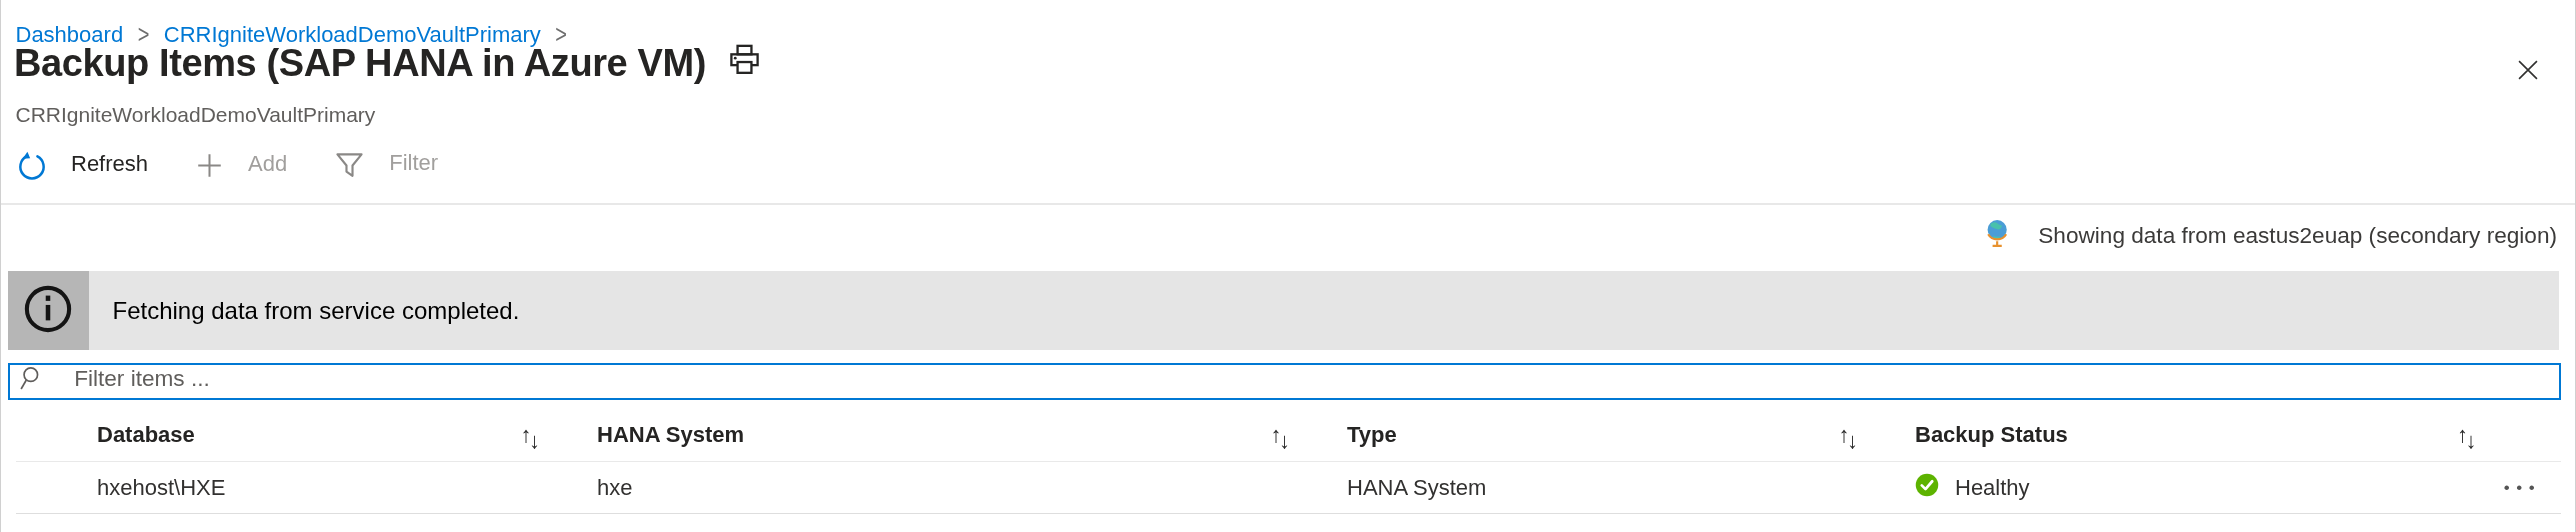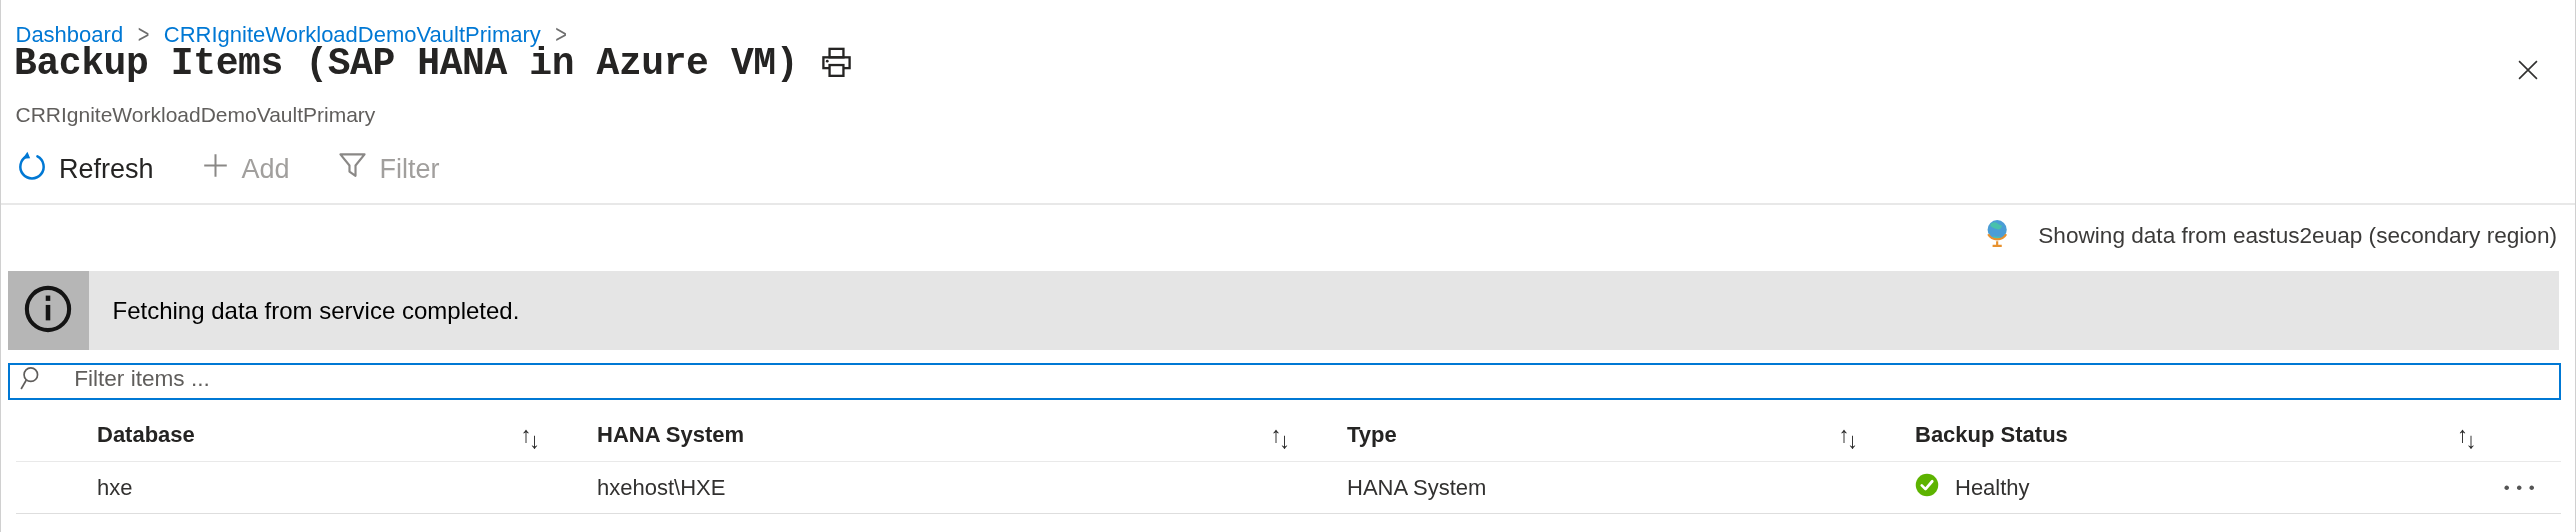--- a/index.html
+++ b/index.html
@@ -12,28 +12,28 @@
     background:#fff;
     font-family:"Liberation Sans","DejaVu Sans",sans-serif;
     overflow:hidden;
     color:#323130;
   }
   
   .breadcrumb{position:absolute;top:9.7px;left:14.5px;display:flex;align-items:center;gap:14.5px;font-size:22px;margin-top:12px;}
   .breadcrumb a{color:#0078d4;text-decoration:none;cursor:pointer;}
   .breadcrumb .sep{color:#6e6e6e;font-size:20px;transform:scaleY(1.25);}
   
-  .title-row{position:absolute;top:42px;left:13px;display:flex;align-items:flex-end;gap:20px;font-family:Liberation Mono, monospace;}
+  .title-row{position:absolute;top:42px;left:13px;display:flex;align-items:flex-start;gap:20px;}
   .title-row h1{margin:0;font-size:38px;font-weight:600;color:#252423;letter-spacing:-0.4px;}
   .icon-btn{background:none;border:none;padding:0;cursor:pointer;display:inline-flex;align-items:center;}
   .close-btn{position:absolute;top:57px;right:34px;}
   .subtitle{position:absolute;top:103px;left:14.5px;font-size:21px;color:#605e5c;}
   
   .toolbar{position:absolute;top:150px;left:16px;display:flex;align-items:center;gap:47px;}
-  .tb-btn{display:flex;align-items:center;gap:12px;background:none;border:none;padding:0;font-size:27px;color:#252423;cursor:pointer;font-family:inherit;}
+  .tb-btn{display:flex;gap:24px;background:none;border:none;padding:0;font-size:22px;color:#252423;cursor:pointer;font-family:inherit;}
   .tb-btn.disabled{color:#a19f9d;cursor:default;}
   .divider{position:absolute;top:203px;left:0;right:0;height:1.6px;background:#e8e8e8;}
   
   .region-row{position:absolute;top:218px;right:18px;display:flex;align-items:center;gap:25px;font-size:22.6px;color:#3b3a39;}
   
   .info-banner{position:absolute;top:271px;left:6.5px;right:16px;height:79px;background:#e5e5e5;display:flex;align-items:stretch;}
   .info-icon-box{width:81px;background:#b6b6b6;display:flex;align-items:center;justify-content:center;flex:0 0 81px;}
   .info-text{align-self:center;padding-left:24px;font-size:24px;color:#000000;}
   
   .filter-box{position:absolute;top:363px;left:6.5px;right:14.5px;height:37px;box-sizing:border-box;border:2.4px solid #0078d4;background:#fff;display:flex;align-items:flex-start;padding:0 9.7px;gap:26px;}
@@ -168,22 +168,22 @@
         <span>Type</span>
         <span class="sort"><span class="up">↑</span><span class="dn">↓</span></span>
       </div>
       <div class="th last">
         <span>Backup Status</span>
         <span class="sort"><span class="up">↑</span><span class="dn">↓</span></span>
       </div>
     </div>
 
     <div class="grid-row trow">
+      <div class="td">hxehost\HXE</div>
       <div class="td">hxe</div>
-      <div class="td">hxehost\HXE</div>
       <div class="td">HANA System</div>
       <div class="td status">
         <span>
           <svg width="24" height="24" viewBox="0 0 32 32">
             <circle cx="16" cy="16" r="15" fill="#5db300"></circle>
             <path d="M9 16.5 L14 21.5 L23 11" fill="none" stroke="#fff" stroke-width="3.6" stroke-linecap="round" stroke-linejoin="round"></path>
           </svg>
         </span>
         <span>Healthy</span>
         <span class="more">•••</span>

